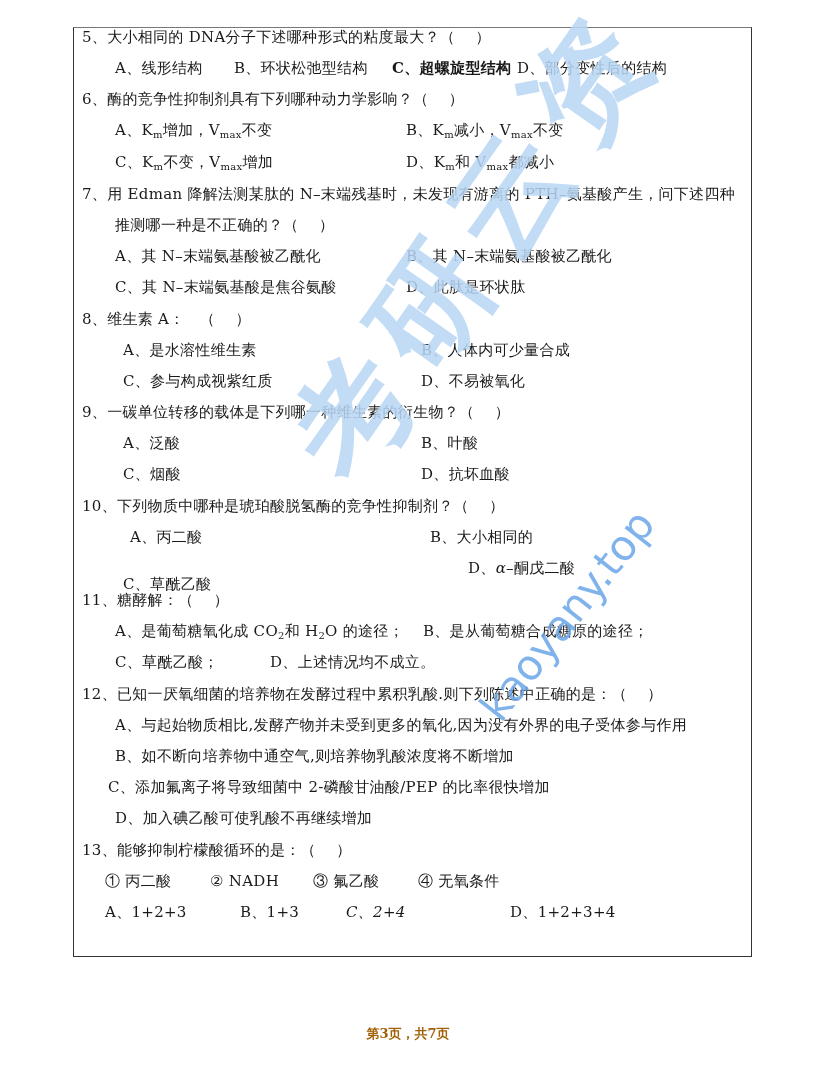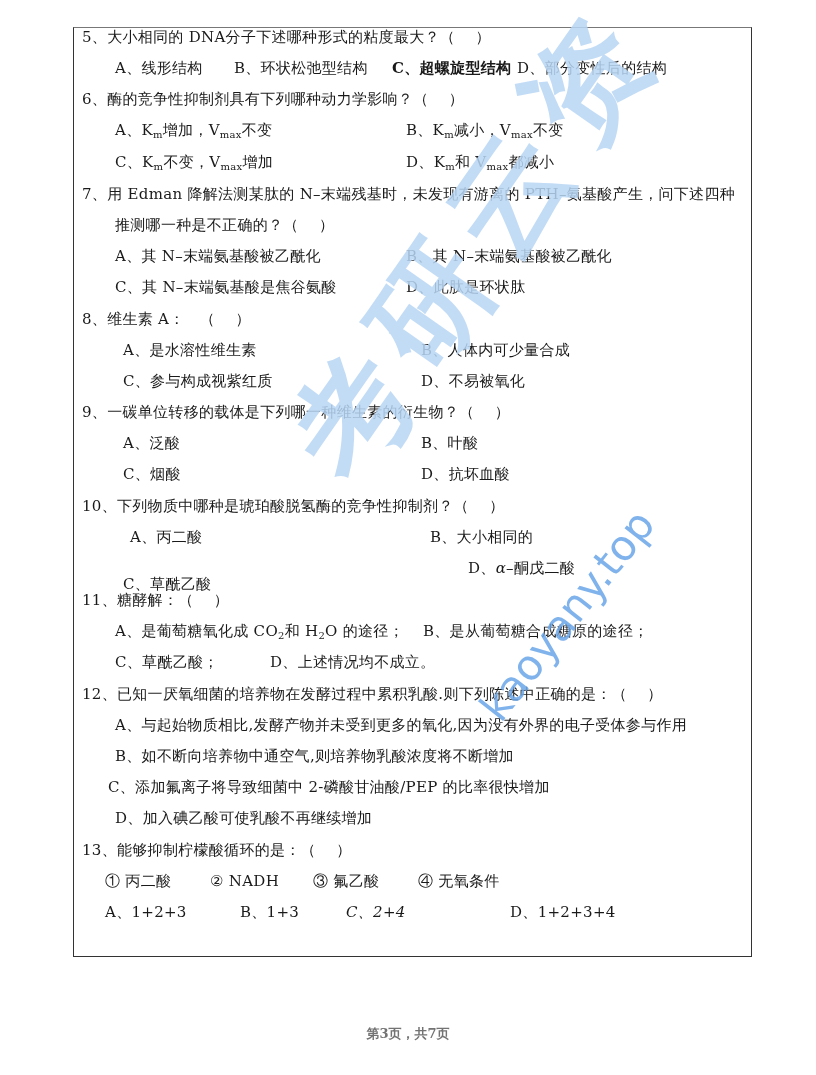--- a/index.html
+++ b/index.html
@@ -10,21 +10,21 @@
   .page-frame {
     position: absolute; left: 73px; top: 27px; width: 679px; height: 930px;
     border: 1.5px solid #333; border-top-color: #777; box-sizing: border-box;
   }
   .line { position: absolute; font-size: 15px; line-height: 20px; white-space: nowrap; letter-spacing: 0.3px; }
   .q { left: 82px; }
   sub { font-size: 10px; vertical-align: -3px; line-height: 0; }
   .italic { font-style: italic; }
   .footer {
     position: absolute; left: 0; width: 816px; top: 1025px; text-align: center;
-    font-size: 13px; font-weight: bold; color: #737373;
+    font-size: 13px; font-weight: bold; color: #a16207;
   }
   .wm-cn {
     position: absolute; left: 255px; top: 420px; font-size: 118px; color: #b8d6f5;
     transform: rotate(-55deg); transform-origin: left top; opacity: 0.85;
     font-family: "DejaVu Serif", serif; font-weight: bold; letter-spacing: 18px; white-space: nowrap;
     pointer-events: none;
   }
   .wm-url {
     position: absolute; left: 470px; top: 700px; font-size: 42px; color: #6aa6e8;
     transform: rotate(-52deg); transform-origin: left top; opacity: 0.85;

